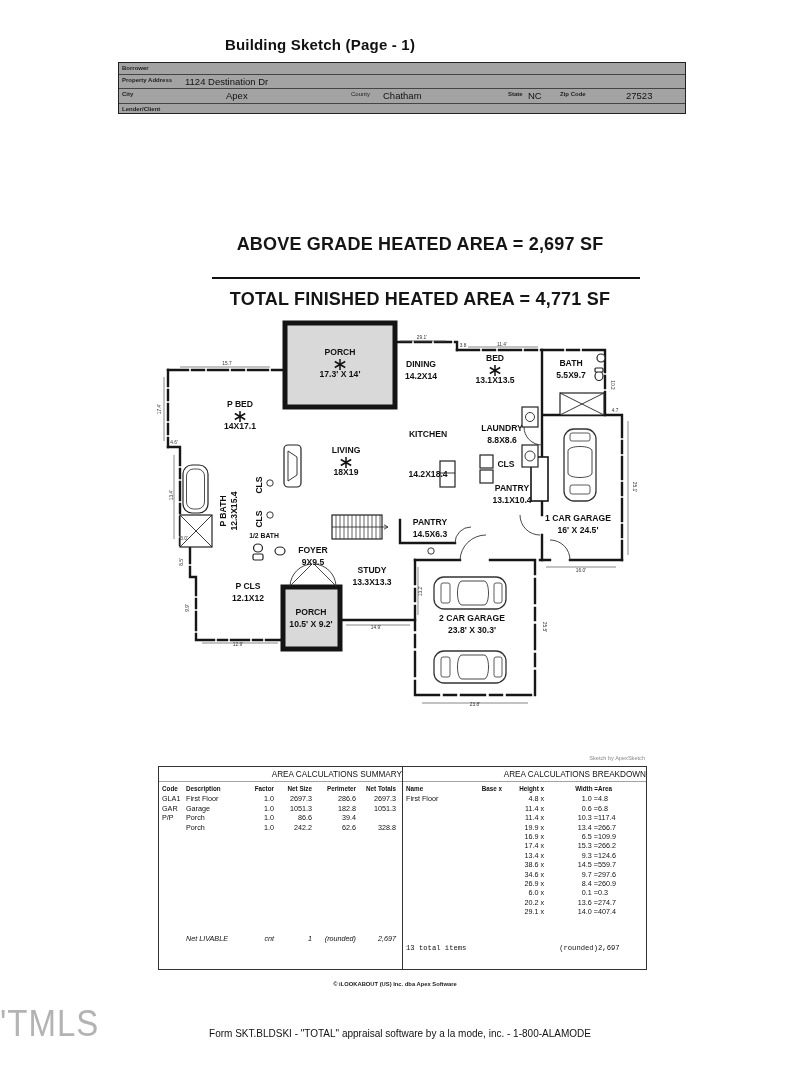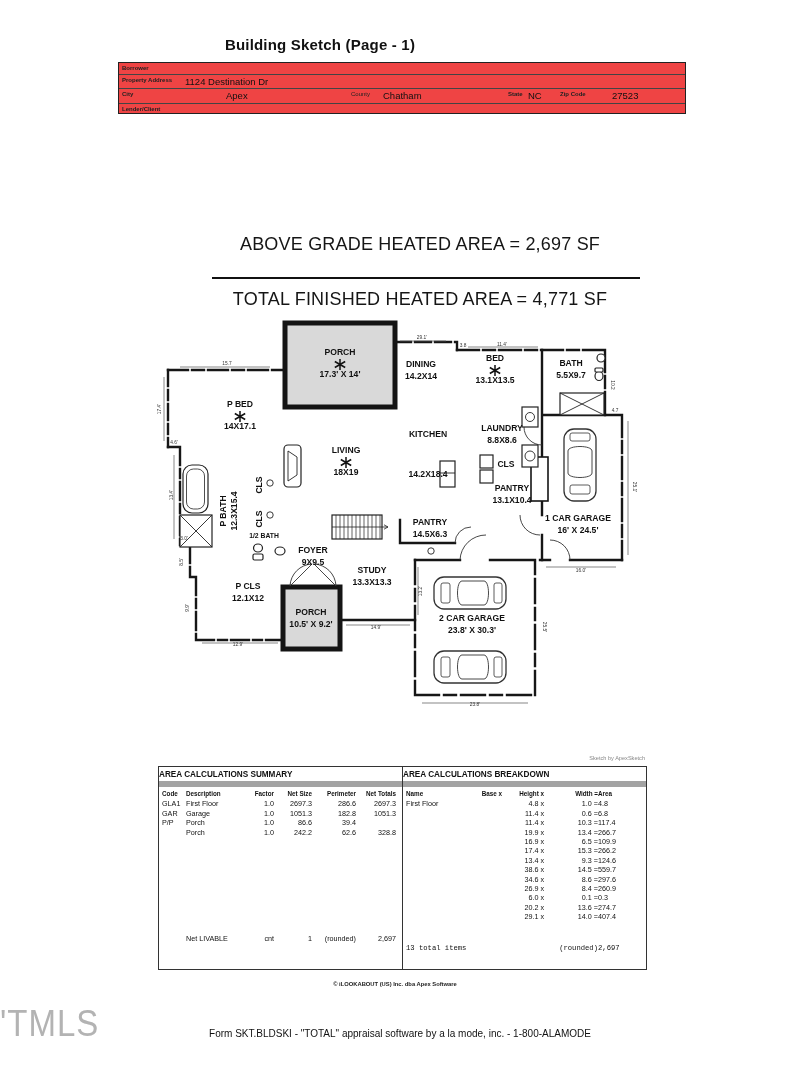--- a/index.html
+++ b/index.html
@@ -1,42 +1,42 @@
 <!DOCTYPE html>
 <html><head>
 <meta charset="utf-8">
 <style>
   html,body{margin:0;padding:0;background:#fff;}
   body{width:800px;height:1077px;position:relative;font-family:"Liberation Sans",sans-serif;color:#111;overflow:hidden;}
   .abs{position:absolute;}
   
   #page-title{top:36px;left:0;width:640px;text-align:center;font-size:15px;font-weight:bold;letter-spacing:.2px;}
   
-  #info-box{left:118px;top:62px;width:566px;height:50px;border:1.5px solid #222;background:#ef4444;}
+  #info-box{left:118px;top:62px;width:566px;height:50px;border:1.5px solid #222;background:#a3a3a3;}
   .info-row{position:relative;border-bottom:1px solid #444;}
   .info-row:last-child{border-bottom:none;}
   .ilab{position:absolute;font-size:6px;font-weight:bold;color:#222;top:2px;}
   .ival{position:absolute;font-size:9.5px;color:#111;top:1px;}
   
   #heated{left:150px;top:228px;width:540px;height:90px;}
-  .heatline{position:absolute;width:100%;text-align:center;font-size:18px;font-weight:400;letter-spacing:.2px;color:#151515;}
+  .heatline{position:absolute;width:100%;text-align:center;font-size:18px;font-weight:700;letter-spacing:.2px;color:#151515;}
   #heat-rule{position:absolute;left:62px;top:49px;width:428px;height:2.4px;background:#111;}
   
   #plan-wrap{left:150px;top:315px;width:500px;height:400px;}
   
   #tables{left:158px;top:766px;width:487px;height:202px;border:1.6px solid #333;display:flex;background:#fff;}
   .tbl{flex:1;display:flex;flex-direction:column;overflow:hidden;}
   .tbl-left{border-right:1.6px solid #333;}
-  .tbl-title{border-bottom:6px solid #a3a3a3;font-weight:bold;text-align:left;font-size:8.2px;padding:3px 0 2px;}
+  .tbl-title{border-bottom:1px solid #a3a3a3;font-weight:normal;text-align:right;font-size:8.2px;padding:3px 0 2px;}
   .trow{display:flex;line-height:9.4px;padding:0 3px;font-size:7.2px;white-space:nowrap;}
   .thead{font-weight:bold;font-size:6.3px;padding:2px 3px 1px;}
   .sum-c0{width:24px}.sum-c1{width:62px}.sum-c2{width:26px;text-align:right}.sum-c3{width:38px;text-align:right}.sum-c4{width:44px;text-align:right}.sum-c5{width:40px;text-align:right}
   .bd-c0{width:66px}.bd-c1{width:30px;text-align:right}.bd-c2{width:42px;text-align:right}.bd-c3{width:54px;text-align:right}.bd-c4{width:44px;text-align:left}
   .tspacer{flex:1;}
-  .tfoot-sum{padding-bottom:26px;}
+  .tfoot-sum{padding-bottom:26px;font-style:italic;}
   .tfoot-bd{padding-bottom:16px;font-family:Liberation Mono, monospace;}
   #sketch-credit{left:500px;top:755px;width:145px;text-align:right;font-size:5.6px;color:#888;}
   #copyright{left:0;top:981px;width:790px;text-align:center;font-size:5.8px;font-weight:bold;color:#222;}
   #form-footer{left:0;top:1028px;width:800px;text-align:center;font-size:10px;color:#111;}
   #watermark{left:0px;top:1003px;font-size:33px;color:#b3b3b3;letter-spacing:1px;transform:scaleY(1.1);transform-origin:left top;}
   svg text{font-family:"Liberation Sans",sans-serif;}
 </style>
 </head>
 <body>
 
@@ -52,21 +52,21 @@
     <span class="ival" style="left:66px;">1124 Destination Dr</span>
   </div>
   <div class="info-row" style="height:14px;text-decoration:underline;">
     <span class="ilab" style="left:3px;">City</span>
     <span class="ival" style="left:107px;">Apex</span>
     <span class="ilab" style="left:232px;font-weight:normal;">County</span>
     <span class="ival" style="left:264px;">Chatham</span>
     <span class="ilab" style="left:389px;">State</span>
     <span class="ival" style="left:409px;">NC</span>
     <span class="ilab" style="left:441px;">Zip Code</span>
-    <span class="ival" style="left:493px;">27523</span>
+    <span class="ival" style="left:507px;">27523</span>
   </div>
   <div class="info-row" style="height:10px;">
     <span class="ilab" style="left:3px;">Lender/Client</span>
     <span class="ival" style="left:66px;"></span>
   </div>
 </div>
 
 <div class="abs" id="heated">
   <div class="heatline" style="top:6px;">ABOVE GRADE HEATED AREA = 2,697 SF</div>
   <div id="heat-rule"></div>
@@ -360,21 +360,21 @@
           <span class="bd-c0"></span>
           <span class="bd-c1"></span>
           <span class="bd-c2">38.6 x</span>
           <span class="bd-c3">14.5 =</span>
           <span class="bd-c4">559.7</span>
         </div>
         <div class="trow">
           <span class="bd-c0"></span>
           <span class="bd-c1"></span>
           <span class="bd-c2">34.6 x</span>
-          <span class="bd-c3">8.6 =</span>
+          <span class="bd-c3">9.7 =</span>
           <span class="bd-c4">297.6</span>
         </div>
         <div class="trow">
           <span class="bd-c0"></span>
           <span class="bd-c1"></span>
           <span class="bd-c2">26.9 x</span>
           <span class="bd-c3">8.4 =</span>
           <span class="bd-c4">260.9</span>
         </div>
         <div class="trow">

